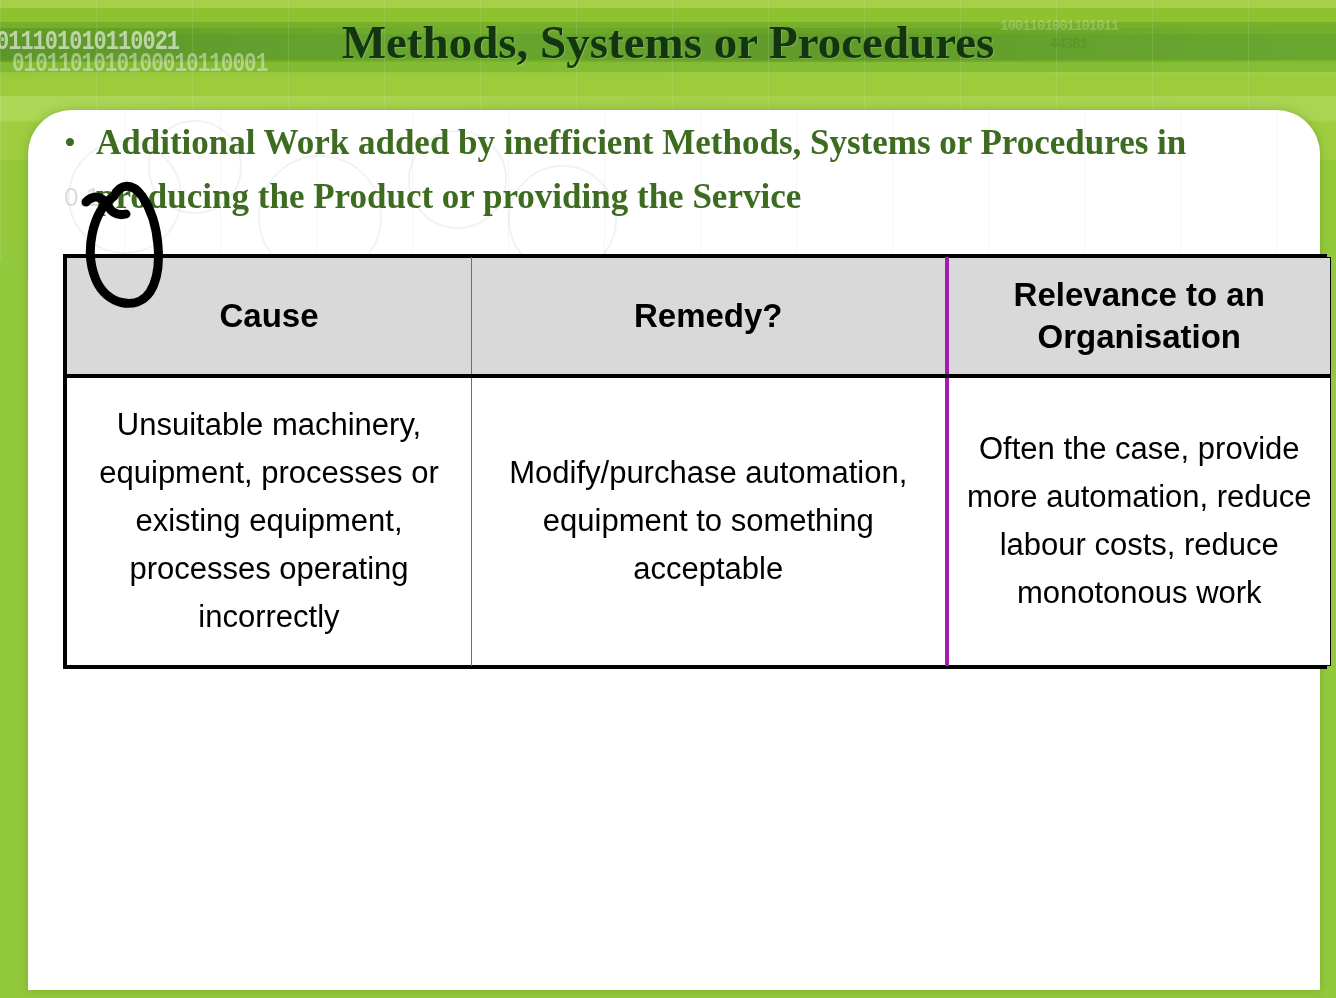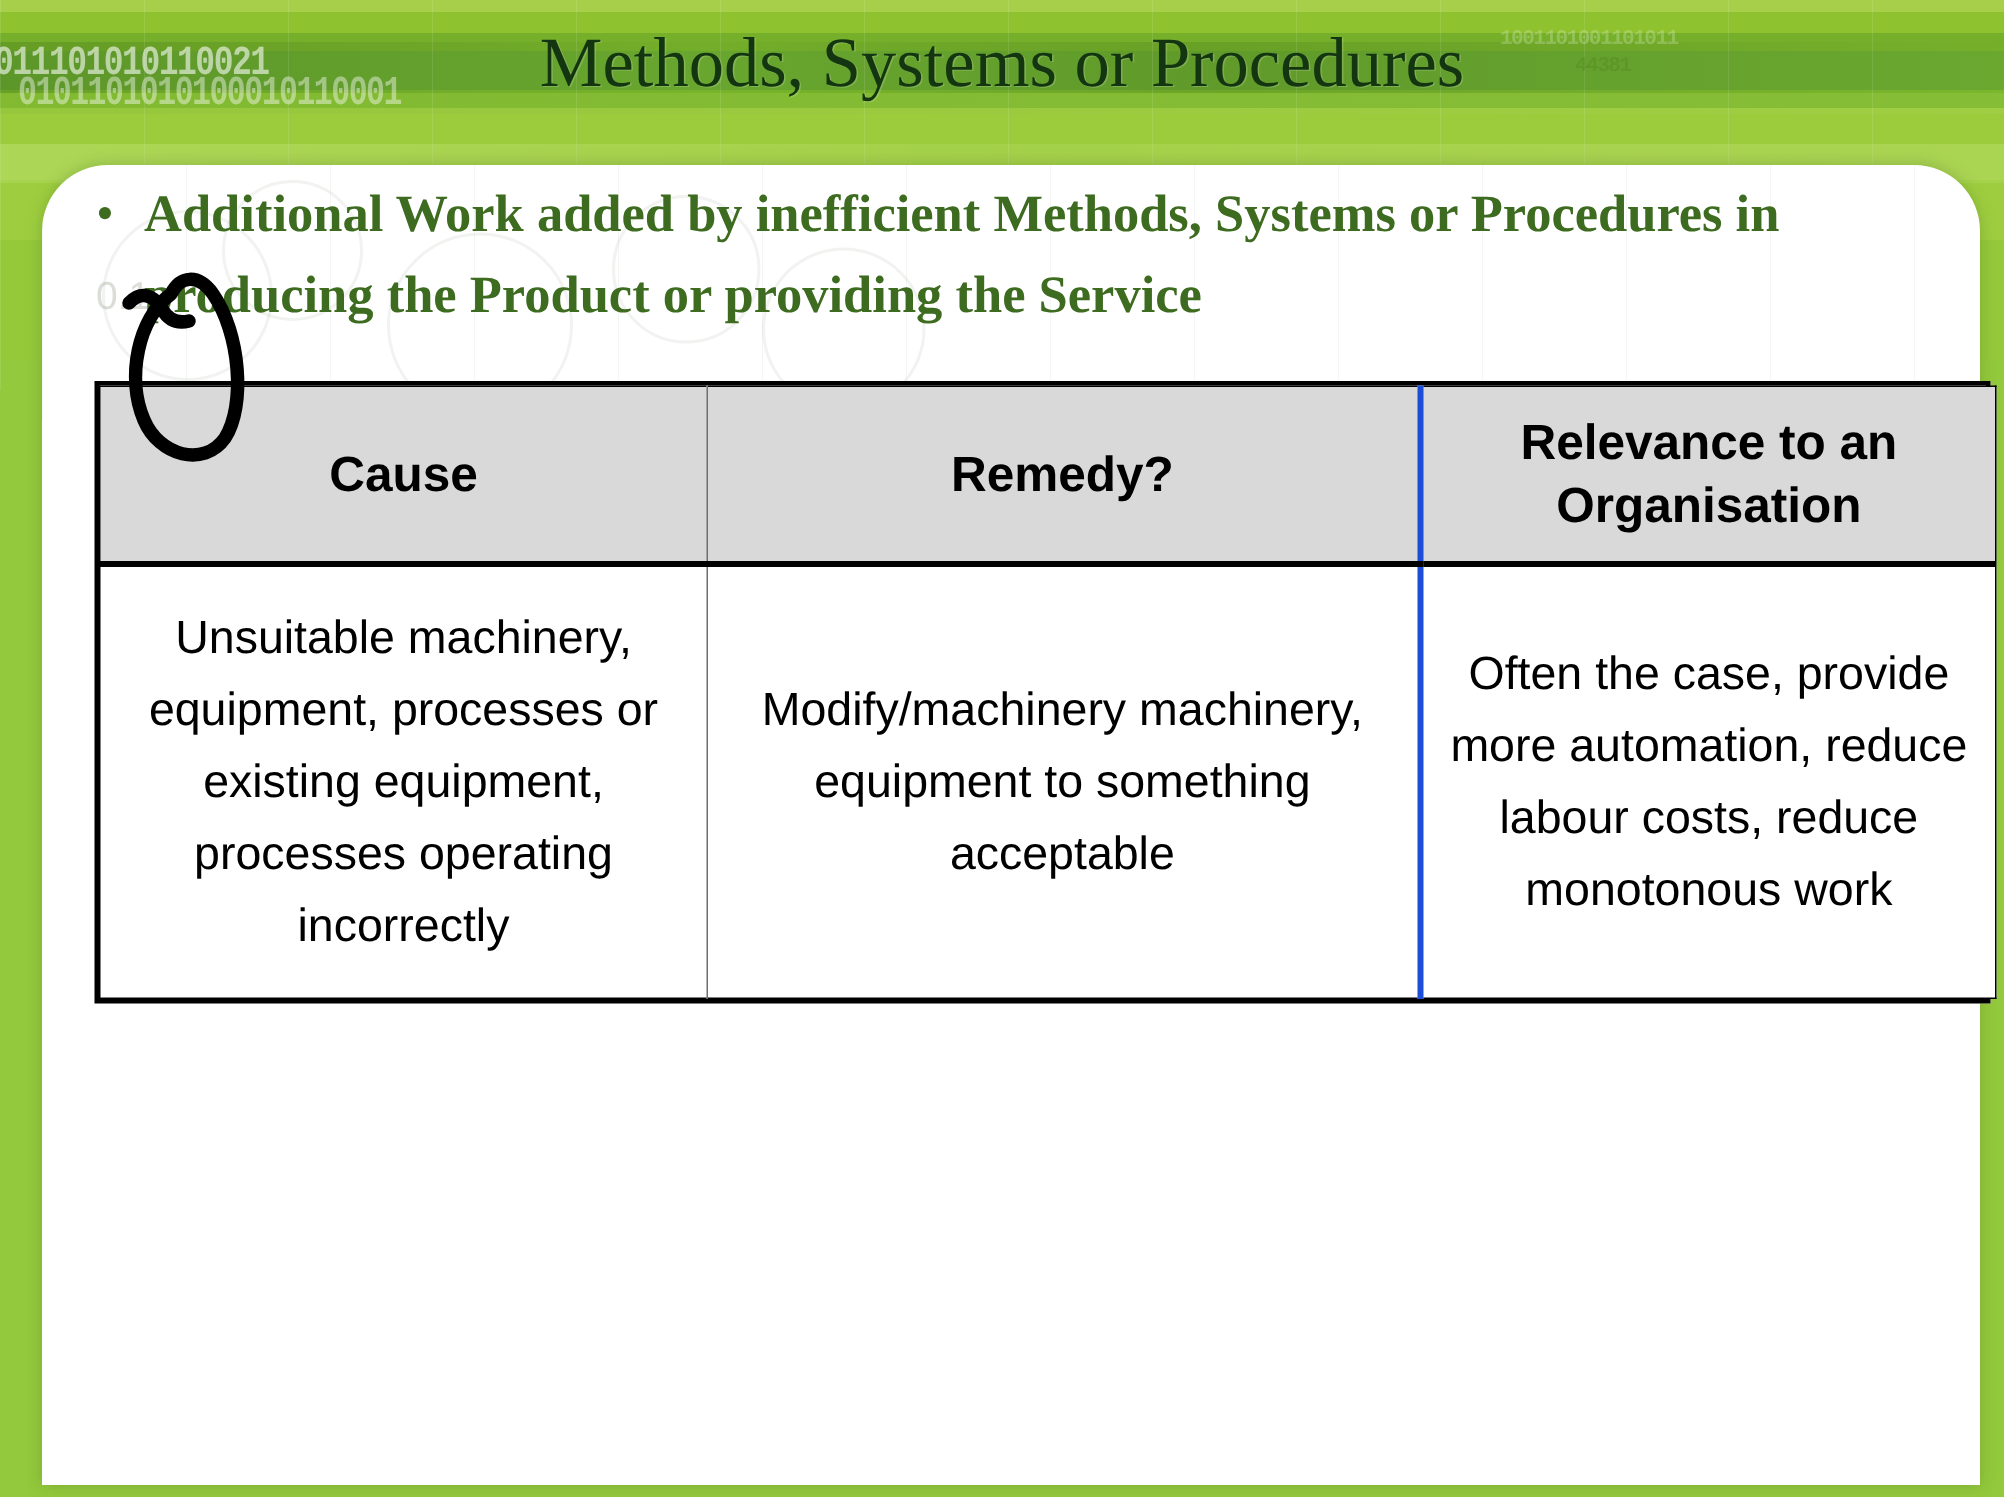--- a/index.html
+++ b/index.html
@@ -112,21 +112,21 @@
     pointer-events: none;
   }
 
   
   .slide-title {
     position: absolute;
     left: 0; top: 14px;
     width: 1336px;
     text-align: center;
     font-family: "Liberation Serif", serif;
-    font-weight: normal;
+    font-weight: bold;
     font-size: 47px;
     line-height: 56px;
     color: #13350f;
     text-shadow: 1px 1px 0 rgba(255,255,255,.18);
   }
 
   
   .bullet-row {
     position: absolute;
     left: 44px;
@@ -190,21 +190,21 @@
   tbody td {
     background: #ffffff;
     font-size: 31px;
     font-weight: normal;
     line-height: 48px;
   }
   .col-a { width: 405px; }
   .col-b { width: 475px; }
   .col-c { width: 384px; }
   .sep-thin { border-right: 1px solid #6f6f6f; }
-  .sep-thick { border-right: 4px solid #1d4ed8; }
+  .sep-thick { border-right: 4px solid #a21caf; }
   tbody tr + tr td { border-top: 1px solid #6f6f6f; }
   tbody tr:first-child td { height: 290px; }
   tbody tr:nth-child(2) td { height: 152px; }
   tbody tr:nth-child(3) td { height: 152px; }
 
   
   .annotation {
     position: absolute;
     left: 62px;
     top: 160px;
@@ -256,21 +256,21 @@
       <thead>
         <tr>
           <th class="sep-thin">Cause</th>
           <th class="sep-thick">Remedy?</th>
           <th>Relevance to an Organisation</th>
         </tr>
       </thead>
       <tbody>
         <tr>
           <td class="sep-thin">Unsuitable machinery, equipment, processes or existing equipment, processes operating incorrectly</td>
-          <td class="sep-thick">Modify/machinery machinery, equipment to something acceptable</td>
+          <td class="sep-thick">Modify/purchase automation, equipment to something acceptable</td>
           <td>Often the case, provide more automation, reduce labour costs, reduce monotonous work</td>
         </tr>
       </tbody>
     </table>
   </div>
 
   <div class="annotation">
     <svg width="130" height="160" viewBox="0 0 130 160" fill="none" xmlns="http://www.w3.org/2000/svg" aria-hidden="true">
       <path d="M52 36 C30 52, 22 92, 34 120 C44 144, 74 152, 88 132 C102 110, 98 62, 80 36 C70 22, 58 24, 52 36 Z" stroke="#000000" stroke-width="9" stroke-linecap="round" stroke-linejoin="round" fill="none"></path>
       <path d="M24 42 C32 34, 40 36, 46 46 C50 53, 56 56, 64 54" stroke="#000000" stroke-width="9" stroke-linecap="round" stroke-linejoin="round" fill="none"></path>

